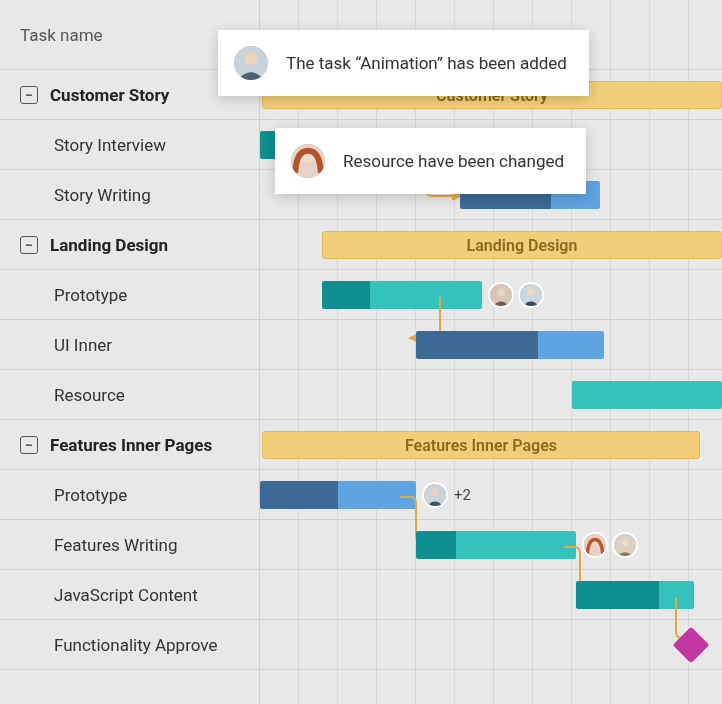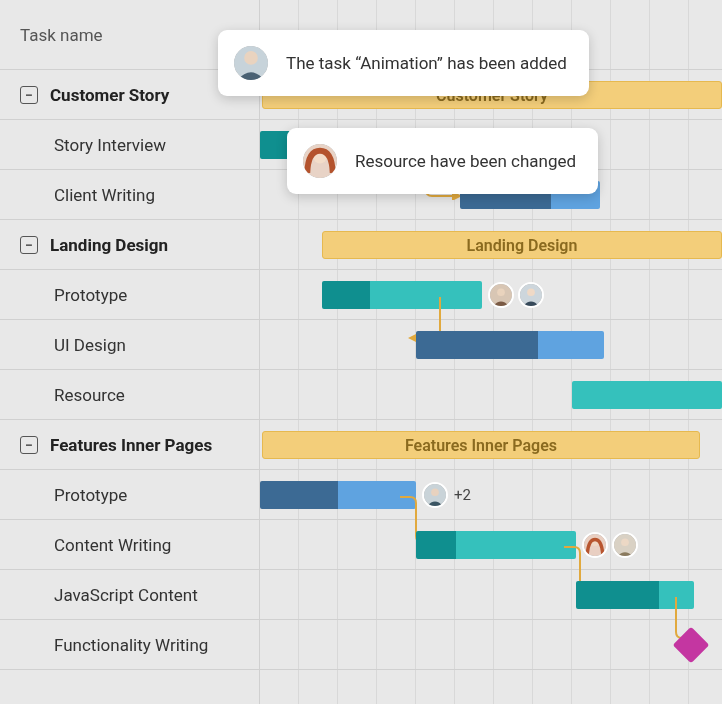--- a/index.html
+++ b/index.html
@@ -121,21 +121,21 @@
     display: flex; align-items: center; justify-content: center;
     overflow: hidden;
   }
   .avatar svg { width: 100%; height: 100%; }
   .plus-count { font-size: 15px; color: #444; margin-left: 2px; }
 
   
   .toast {
     position: absolute;
     background: #fff;
-    border-radius: 9px;
+    border-radius: 0;
     box-shadow: 0 3px 12px rgba(0,0,0,0.18);
     display: flex; align-items: center;
     padding: 14px 22px 14px 14px;
     gap: 16px;
     font-size: 17px;
     color: #333;
   }
   .toast .avatar { width: 38px; height: 38px; }
 </style>
 </head>
@@ -149,52 +149,52 @@
     </div>
 
     <div class="task-row group">
       <span class="collapse-box">−</span>
       <span>Customer Story</span>
     </div>
     <div class="task-row child">
       <span>Story Interview</span>
     </div>
     <div class="task-row child">
-      <span>Client Writing</span>
+      <span>Story Writing</span>
     </div>
 
     <div class="task-row group">
       <span class="collapse-box">−</span>
       <span>Landing Design</span>
     </div>
     <div class="task-row child">
       <span>Prototype</span>
     </div>
     <div class="task-row child">
-      <span>UI Design</span>
+      <span>UI Inner</span>
     </div>
     <div class="task-row child">
       <span>Resource</span>
     </div>
 
     <div class="task-row group">
       <span class="collapse-box">−</span>
       <span>Features Inner Pages</span>
     </div>
     <div class="task-row child">
       <span>Prototype</span>
     </div>
     <div class="task-row child">
-      <span>Content Writing</span>
+      <span>Features Writing</span>
     </div>
     <div class="task-row child">
       <span>JavaScript Content</span>
     </div>
     <div class="task-row child">
-      <span>Functionality Writing</span>
+      <span>Functionality Approve</span>
     </div>
   </div>
 
   <div class="timeline">
 
     <div class="grid-col" style="left:0"></div>
     <div class="grid-col" style="left:39px"></div>
     <div class="grid-col" style="left:78px"></div>
     <div class="grid-col" style="left:117px"></div>
     <div class="grid-col" style="left:156px"></div>
@@ -342,21 +342,21 @@
   <div class="toast" style="left:218px; top:30px;">
     <span class="avatar">
       <svg viewBox="0 0 40 40">
           <circle cx="20" cy="20" r="20" fill="#c7d3da"></circle>
           <circle cx="20" cy="14" r="8" fill="#e9d3bf"></circle>
           <path d="M4 40 Q20 22 36 40" fill="#4a6173"></path>
         </svg>
     </span>
     <span>The task “Animation” has been added</span>
   </div>
-  <div class="toast" style="left:287px; top:128px;">
+  <div class="toast" style="left:275px; top:128px;">
     <span class="avatar">
       <svg viewBox="0 0 40 40">
           <circle cx="20" cy="20" r="20" fill="#e8d3c6"></circle>
           <circle cx="20" cy="15" r="8" fill="#f3ddc9"></circle>
           <path d="M5 34 Q6 8 20 8 Q34 8 35 34" fill="none" stroke="#b4532d" stroke-width="7"></path>
         </svg>
     </span>
     <span>Resource have been changed</span>
   </div>
 

